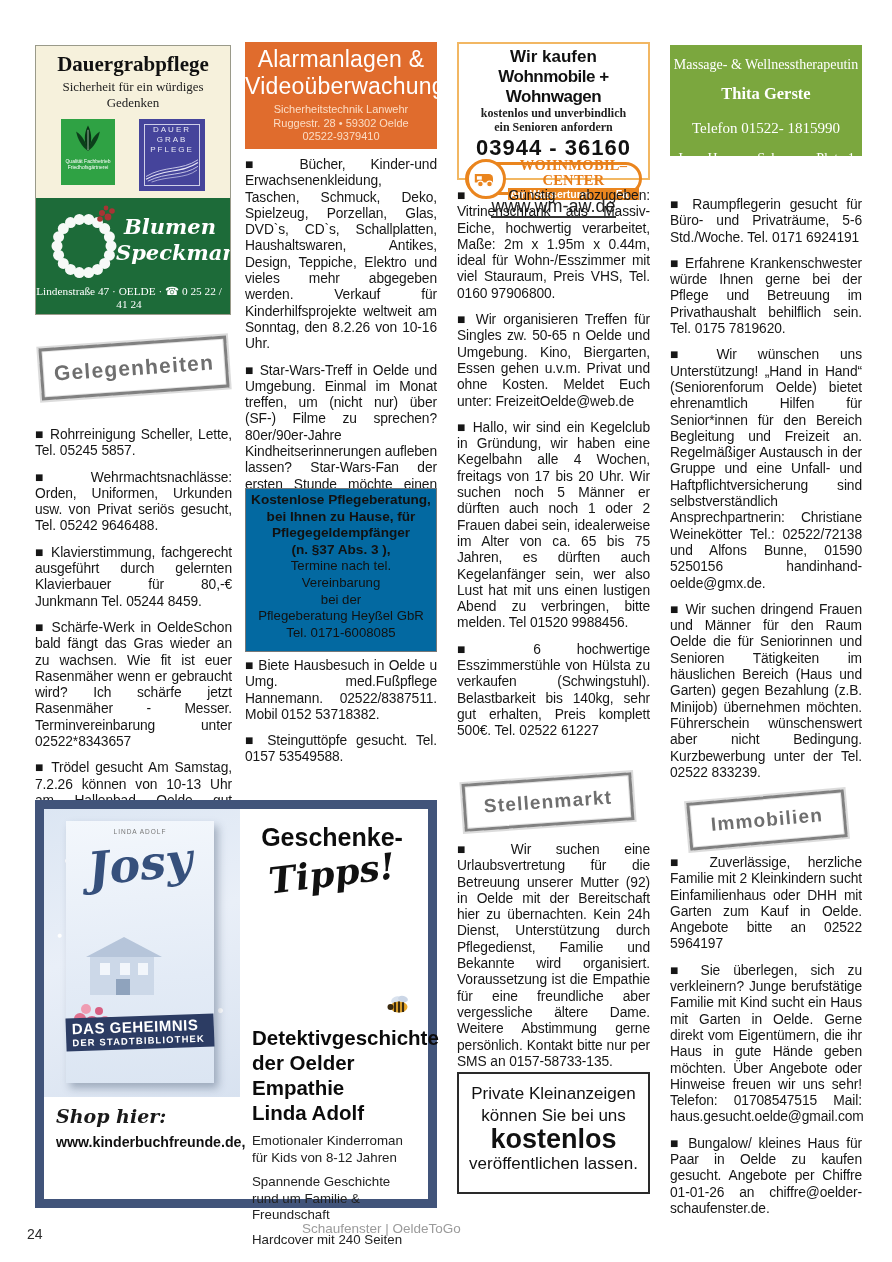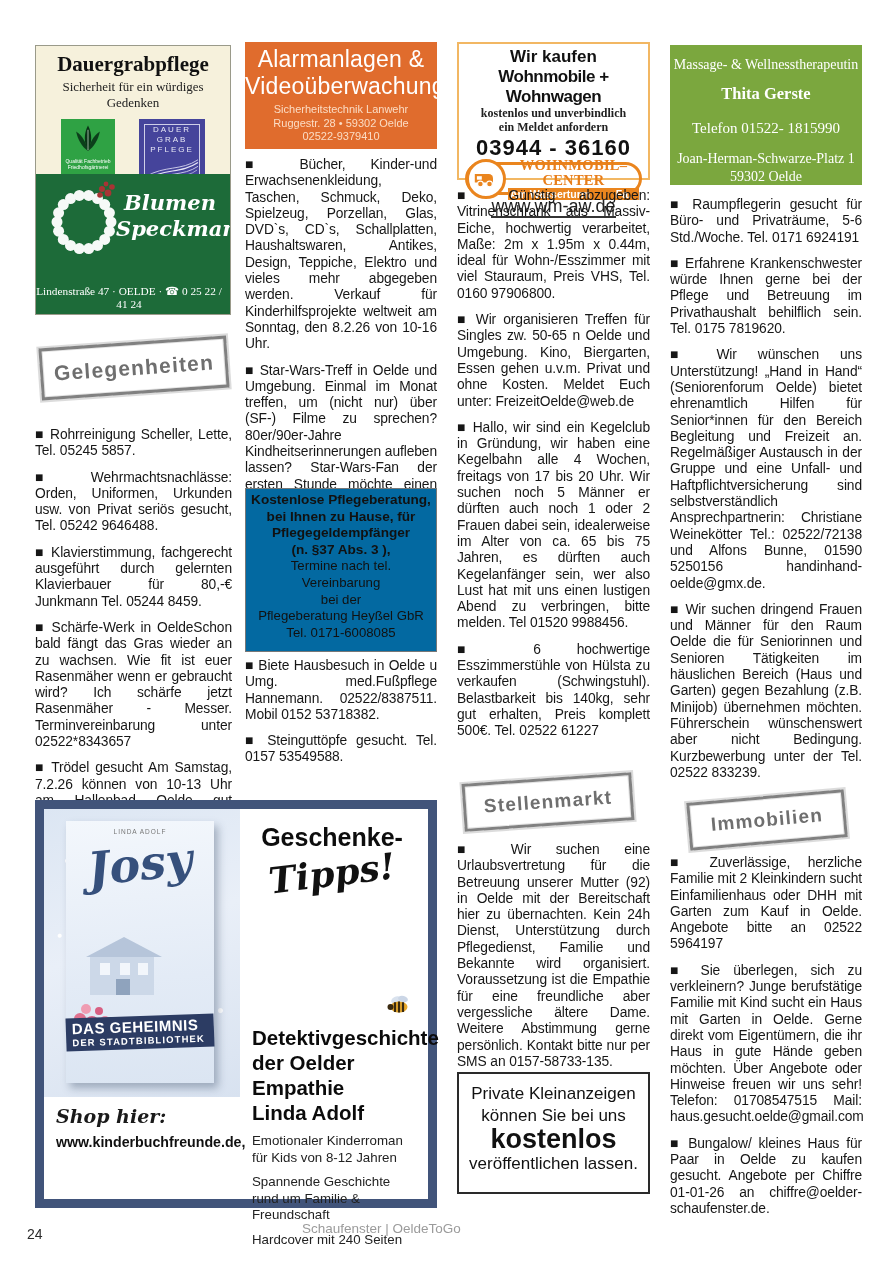--- a/index.html
+++ b/index.html
@@ -27,21 +27,21 @@
   .seals{display:flex;justify-content:center;gap:24px;margin-top:8px;align-items:flex-start;}
   .seal-green{width:54px;height:66px;background:#2fa244;display:flex;flex-direction:column;align-items:center;justify-content:flex-start;padding-top:3px;box-sizing:border-box;}
   .seal-green .tiny{font-size:5px;color:#fff;line-height:6px;text-align:center;font-family:"Liberation Sans",sans-serif;}
   .seal-blue{width:66px;height:72px;background:#45449b;border:2px solid #45449b;box-sizing:border-box;display:flex;flex-direction:column;align-items:center;padding-top:4px;position:relative;}
   .seal-blue .in{position:absolute;inset:3px;border:1px solid #cfcfe8;}
   .seal-blue .bl{font-size:8px;letter-spacing:2px;color:#e8e8f6;line-height:10px;font-family:"Liberation Sans",sans-serif;z-index:1;}
   .caps{display:flex;margin-top:7px;padding:0 10px;gap:8px;}
   .caps .c{font-size:12px;line-height:15px;color:#1c1c1c;}
   .caps .c1{width:45%;}
   .caps .c2{width:55%;}
-  .grave-green{position:absolute;left:0;right:0;bottom:0;height:140px;background:#1d6b39;}
+  .grave-green{position:absolute;left:0;right:0;bottom:0;height:116px;background:#1d6b39;}
   .wreath{position:absolute;left:6px;top:2px;}
   .brand-script{position:absolute;right:6px;top:16px;width:108px;text-align:center;
     font-family:"DejaVu Serif",serif;font-style:italic;font-weight:700;font-size:21px;line-height:26px;color:#ffffff;}
   .grave-addr{position:absolute;left:0;right:8px;bottom:4px;text-align:center;font-size:11.3px;color:#fff;font-family:"Liberation Serif",serif;}
 
   
   .ad-alarm{position:absolute;left:245px;top:42px;width:192px;height:107px;background:#e06c2d;color:#fff;
     text-align:center;box-sizing:border-box;padding-top:4px;}
   .ad-alarm .t{font-size:23px;line-height:27px;letter-spacing:0.2px;}
   .ad-alarm .s{font-size:11px;line-height:13.5px;color:#fbdcc4;margin-top:3px;}
@@ -54,21 +54,21 @@
   .ad-wm .ser{font-family:"Liberation Serif",serif;font-weight:700;font-size:12px;line-height:13.5px;color:#222;}
   .ad-wm .tel{font-size:22px;font-weight:700;letter-spacing:1px;line-height:25px;color:#111;margin-top:1px;}
   .wm-logo{position:relative;margin:2px 6px 0 6px;height:33px;border:3px solid #ea851e;border-radius:18px;box-sizing:border-box;
     display:flex;flex-direction:column;justify-content:center;padding-left:40px;overflow:visible;}
   .wm-circle{position:absolute;left:-2px;top:-6px;width:40px;height:40px;border-radius:50%;background:#fff;border:3px solid #ea851e;box-sizing:border-box;display:flex;align-items:center;justify-content:center;}
   .wm-brand{font-family:"Liberation Serif",serif;font-weight:700;font-size:14.5px;color:#e87e1a;line-height:15px;letter-spacing:0.3px;}
   .wm-bar{background:#ea851e;color:#fff;font-size:10.5px;font-weight:700;line-height:12px;display:flex;justify-content:space-between;padding:0 8px 0 2px;}
   .wm-site{display:inline-block;margin-top:2px;font-size:18px;color:#222;border-bottom:2px solid #333;line-height:19px;}
 
   
-  .ad-mass{position:absolute;left:670px;top:45px;width:192px;height:140px;background:#7ba73e;color:#fff;
+  .ad-mass{position:absolute;left:670px;top:45px;width:192px;height:111px;background:#7ba73e;color:#fff;
     text-align:center;font-family:"Liberation Serif",serif;box-sizing:border-box;padding-top:12px;}
   .ad-mass .l1{font-size:14px;}
   .ad-mass .nm{font-size:16.5px;font-weight:700;margin-top:11px;}
   .ad-mass .ph{font-size:15px;margin-top:16px;}
   .ad-mass .a1{font-size:14px;margin-top:14px;}
   .ad-mass .a2{font-size:14px;margin-top:2px;}
 
   
   .box-pflege{position:absolute;left:245px;top:488px;width:192px;border:1px solid #777;background:#0369a1;
     box-sizing:border-box;text-align:center;padding:3px 4px 10px 4px;color:#111;}
@@ -245,21 +245,21 @@
 
   <div class="col" style="left:245px;top:658px;width:192px;">
     <p class="cl">■ Biete Hausbesuch in Oelde u Umg. med.Fußpflege Hannemann. 02522/8387511. Mobil 0152 53718382.</p>
     <p class="cl">■ Steinguttöpfe gesucht. Tel. 0157 53549588.</p>
   </div>
 
   <div class="ad-wm">
     <div class="b1">Wir kaufen</div>
     <div class="b2">Wohnmobile + Wohnwagen</div>
     <div class="ser">kostenlos und unverbindlich</div>
-    <div class="ser">ein Meldet anfordern</div>
+    <div class="ser">ein Senioren anfordern</div>
     <div class="tel">03944 - 36160</div>
     <div class="wm-logo">
       <div class="wm-circle">
         <svg width="28" height="22" viewBox="0 0 40 30">
           <path d="M4,8 h20 a6,6 0 0 1 6,6 v6 h-26 z" fill="#ea851e"></path>
           <rect x="7" y="11" width="7" height="5" fill="#ffffff"></rect>
           <circle cx="12" cy="22" r="4" fill="#ea851e" stroke="#fff" stroke-width="1.5"></circle>
           <circle cx="25" cy="22" r="4" fill="#ea851e" stroke="#fff" stroke-width="1.5"></circle>
         </svg>
       </div>

